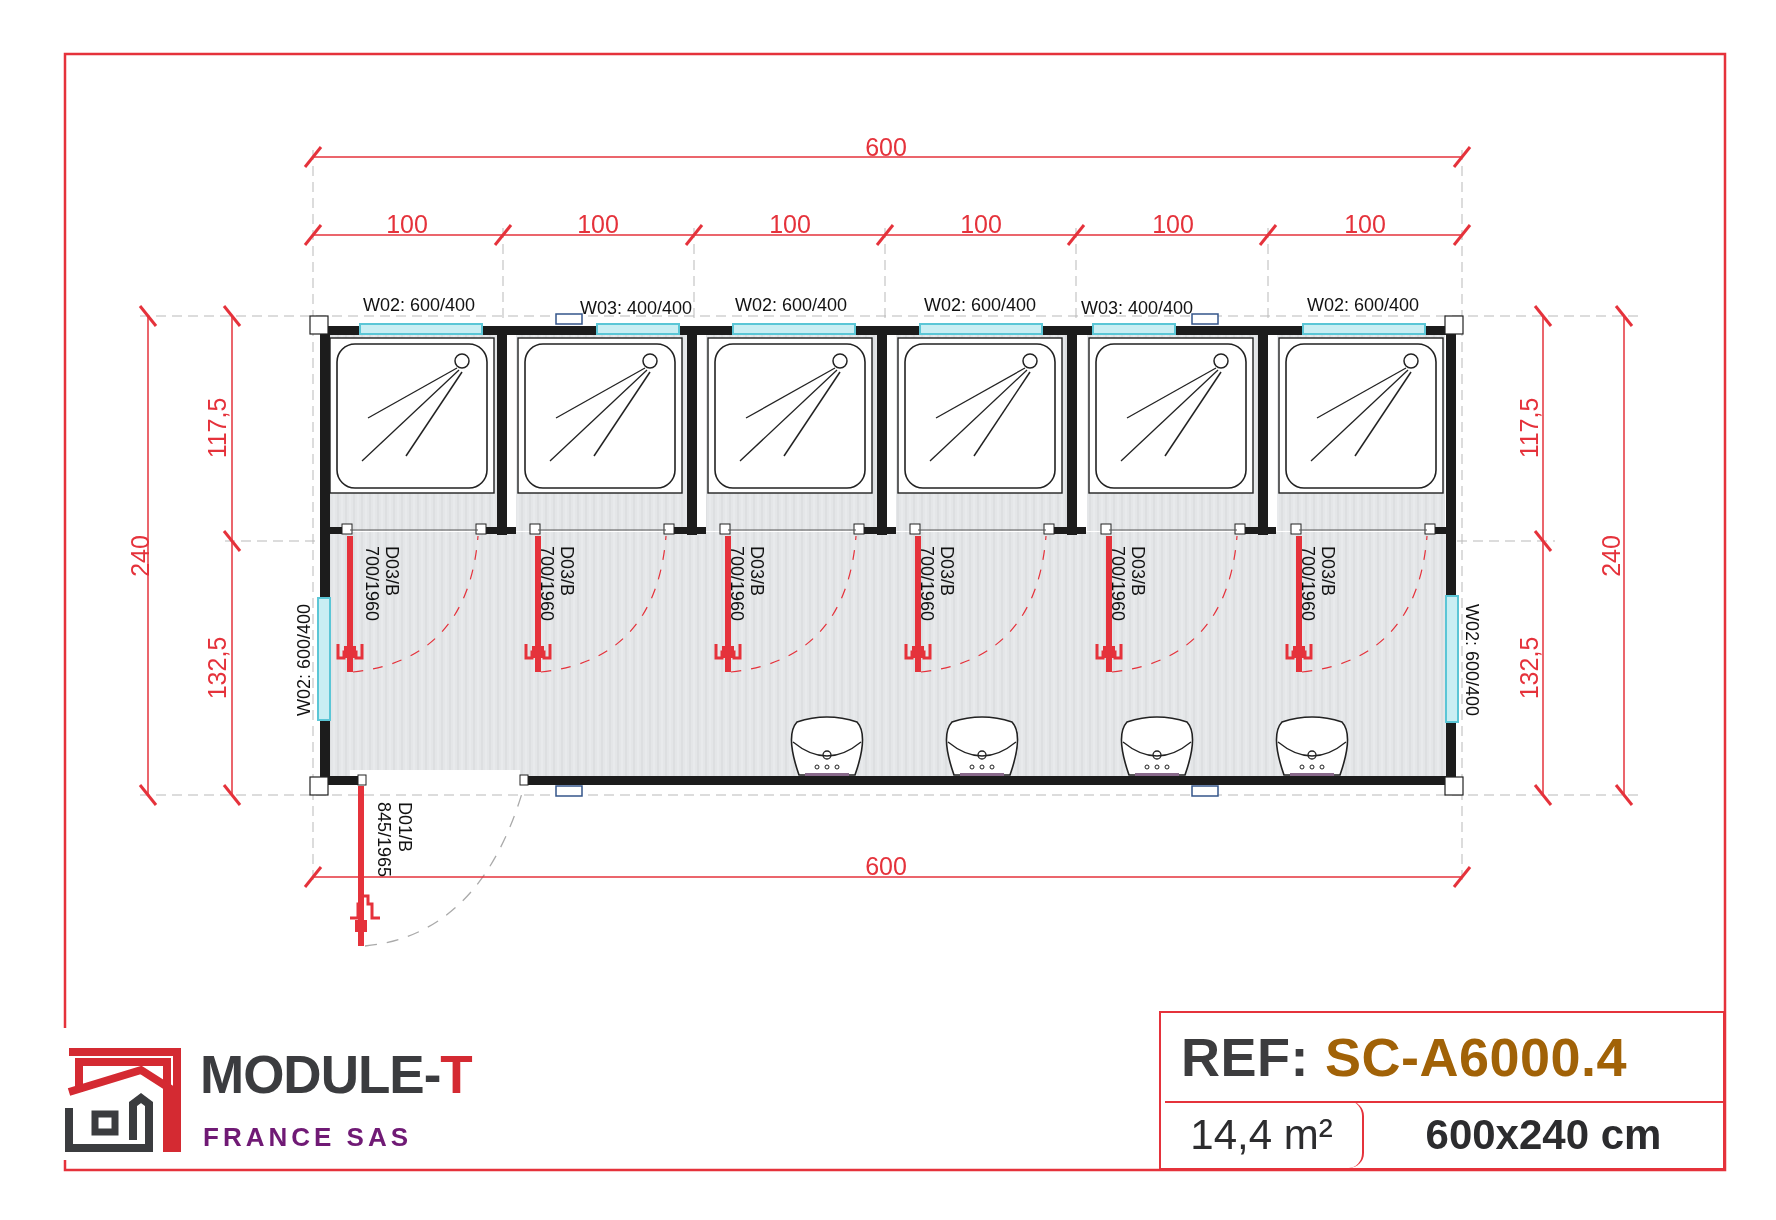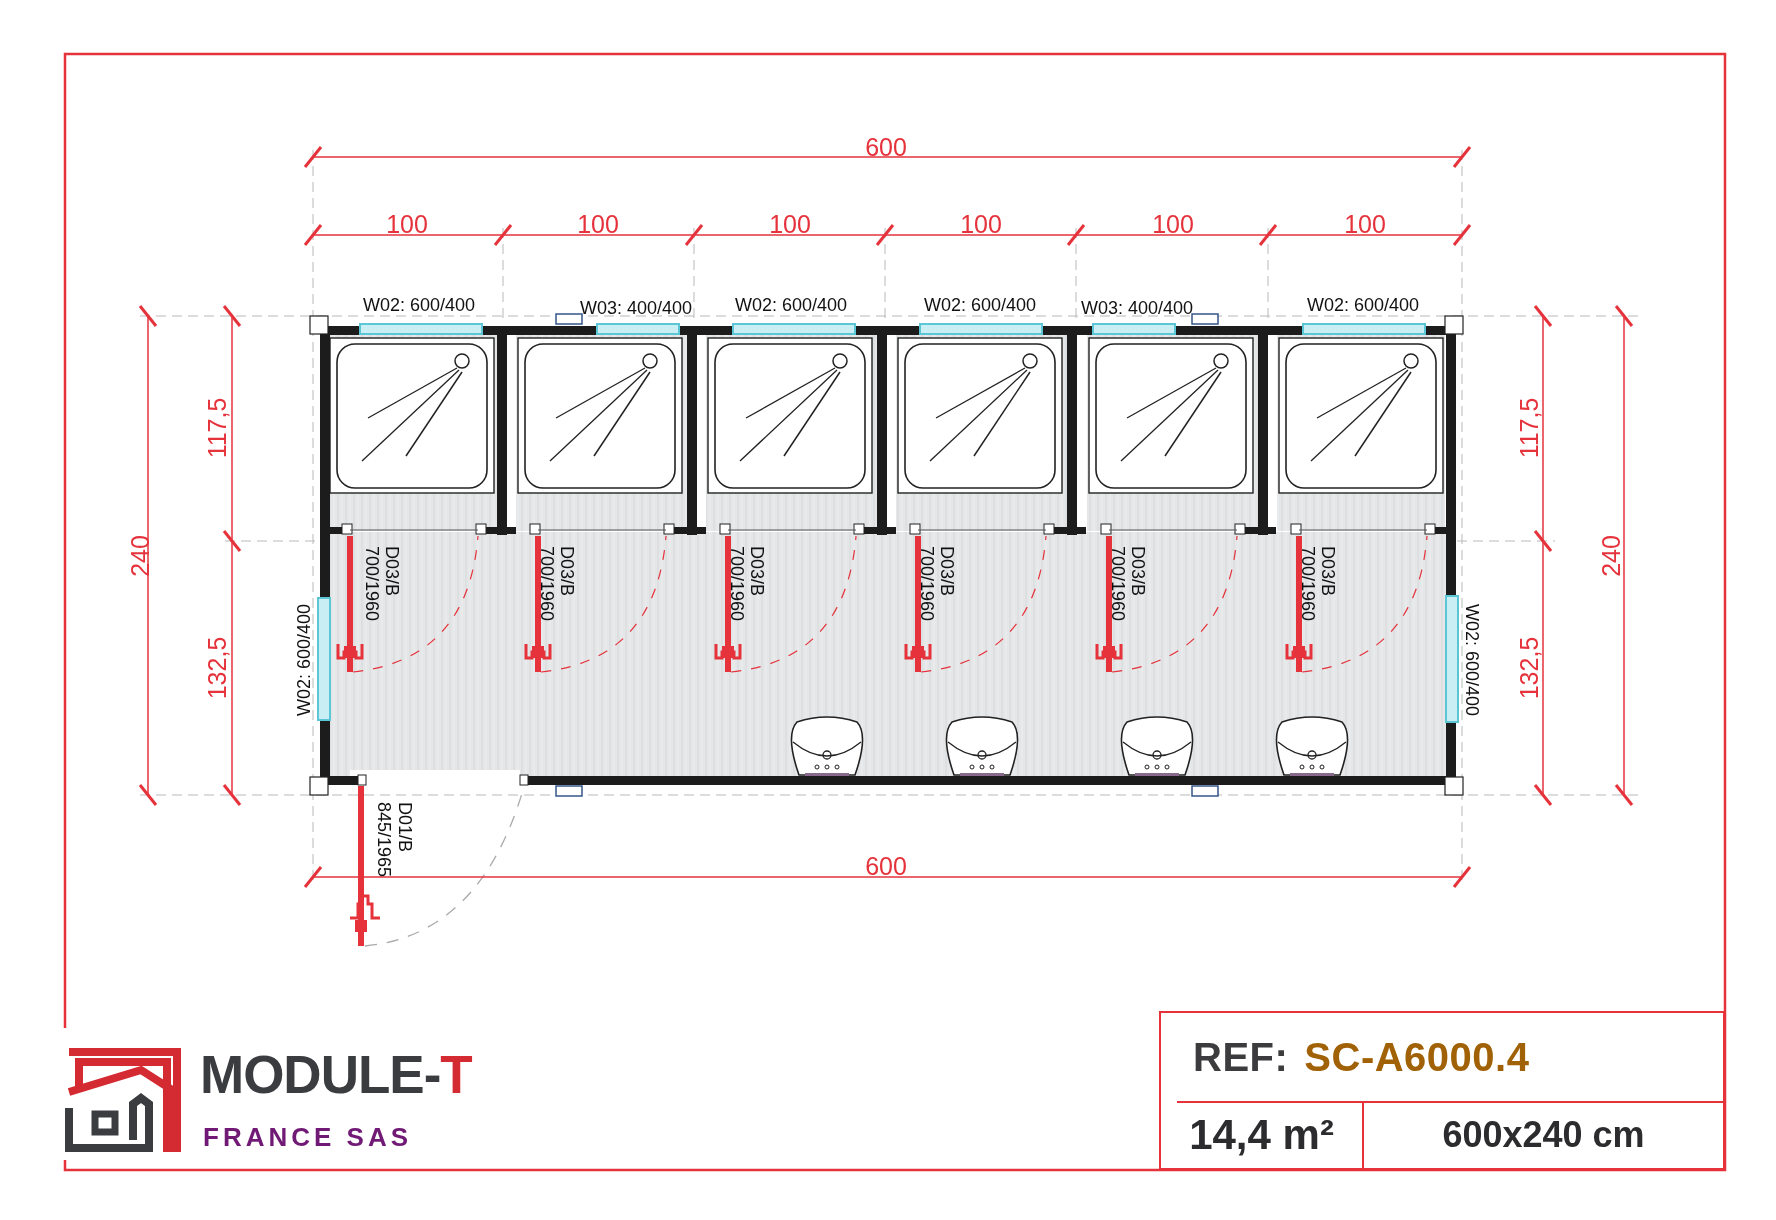--- a/index.html
+++ b/index.html
@@ -3,30 +3,30 @@
 <meta charset="utf-8">
 <style>
   html, body { margin:0; padding:0; background:#ffffff; }
   body { width:1776px; height:1220px; position:relative; overflow:hidden;
          font-family:"Liberation Sans", sans-serif; }
   #plan { position:absolute; left:0; top:0; }
   .dim { fill:#e5323b; font-family:"Liberation Sans", sans-serif; font-size:25px; }
   .lbl { fill:#111; font-family:"Liberation Sans", sans-serif; font-size:18px; }
   .title-block { position:absolute; left:1159px; top:1011px; width:566px; height:159px;
                  border:2px solid #e5323b; box-sizing:border-box; }
-  .tb-top { position:absolute; left:16px; top:0; right:0; height:88px;
+  .tb-top { position:absolute; left:4px; top:0; right:0; height:88px;
             border-bottom:2px solid #e5323b; display:flex; align-items:center;
-            padding-left:16px; font-weight:bold; font-size:40px; letter-spacing:0.5px; }
+            padding-left:16px; font-weight:bold; font-size:54px; letter-spacing:0.5px; }
   .tb-ref-label { color:#3c3c3e; margin-right:16px; }
   .tb-ref-value { color:#a16207; }
   .tb-bottom { position:absolute; left:0; top:88px; right:0; bottom:0; display:flex; }
   .tb-area { width:201px; border-right:2px solid #e5323b; display:flex; align-items:center;
-             justify-content:center; font-size:42px; font-weight:bold; color:#2c2c2e; }
+             justify-content:center; font-size:42px; font-weight:normal; color:#2c2c2e;border-radius:15px; }
   .tb-size { flex:1; display:flex; align-items:center; justify-content:center;
-             font-size:36px; font-weight:bold; color:#2c2c2e; }
+             font-size:42px; font-weight:bold; color:#2c2c2e; }
   .logo { position:absolute; left:65px; top:1048px; width:520px; height:110px; }
   .logo-name { position:absolute; left:135px; top:-4px; font-size:53px; font-weight:bold;
                color:#3b3c3f; letter-spacing:-1px; }
   .logo-name .accent { color:#d42a32; }
   .logo-sub { position:absolute; left:138px; top:74px; font-size:26px; font-weight:bold;
               color:#701a75; letter-spacing:4px; }
 </style>
 </head>
 <body>
 

